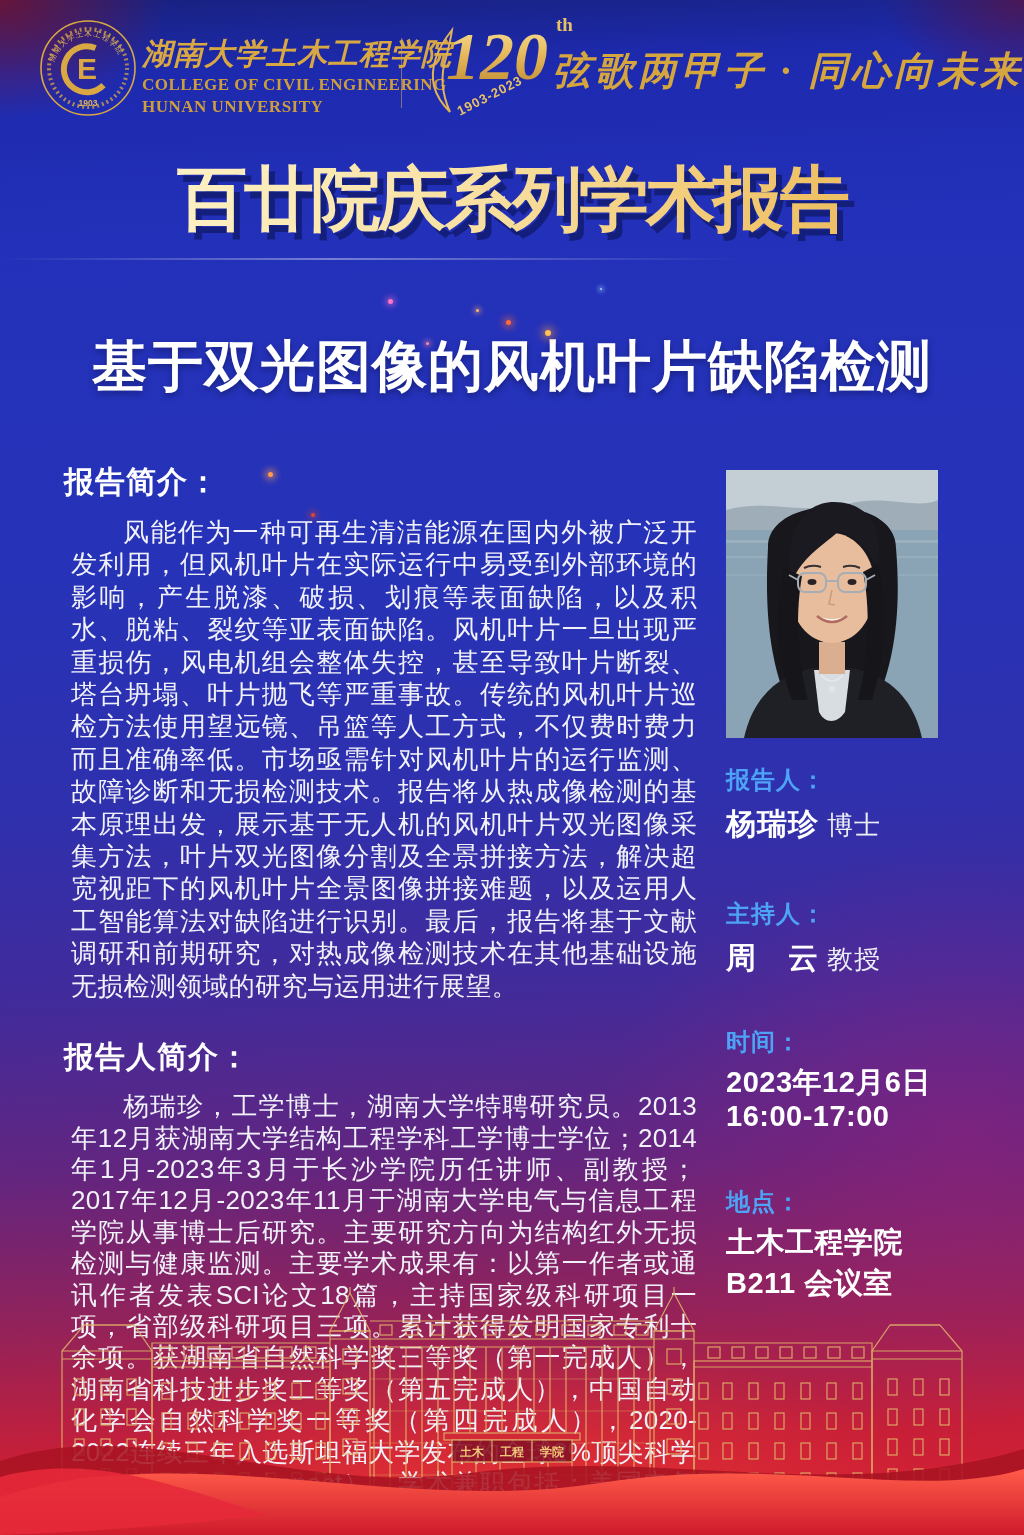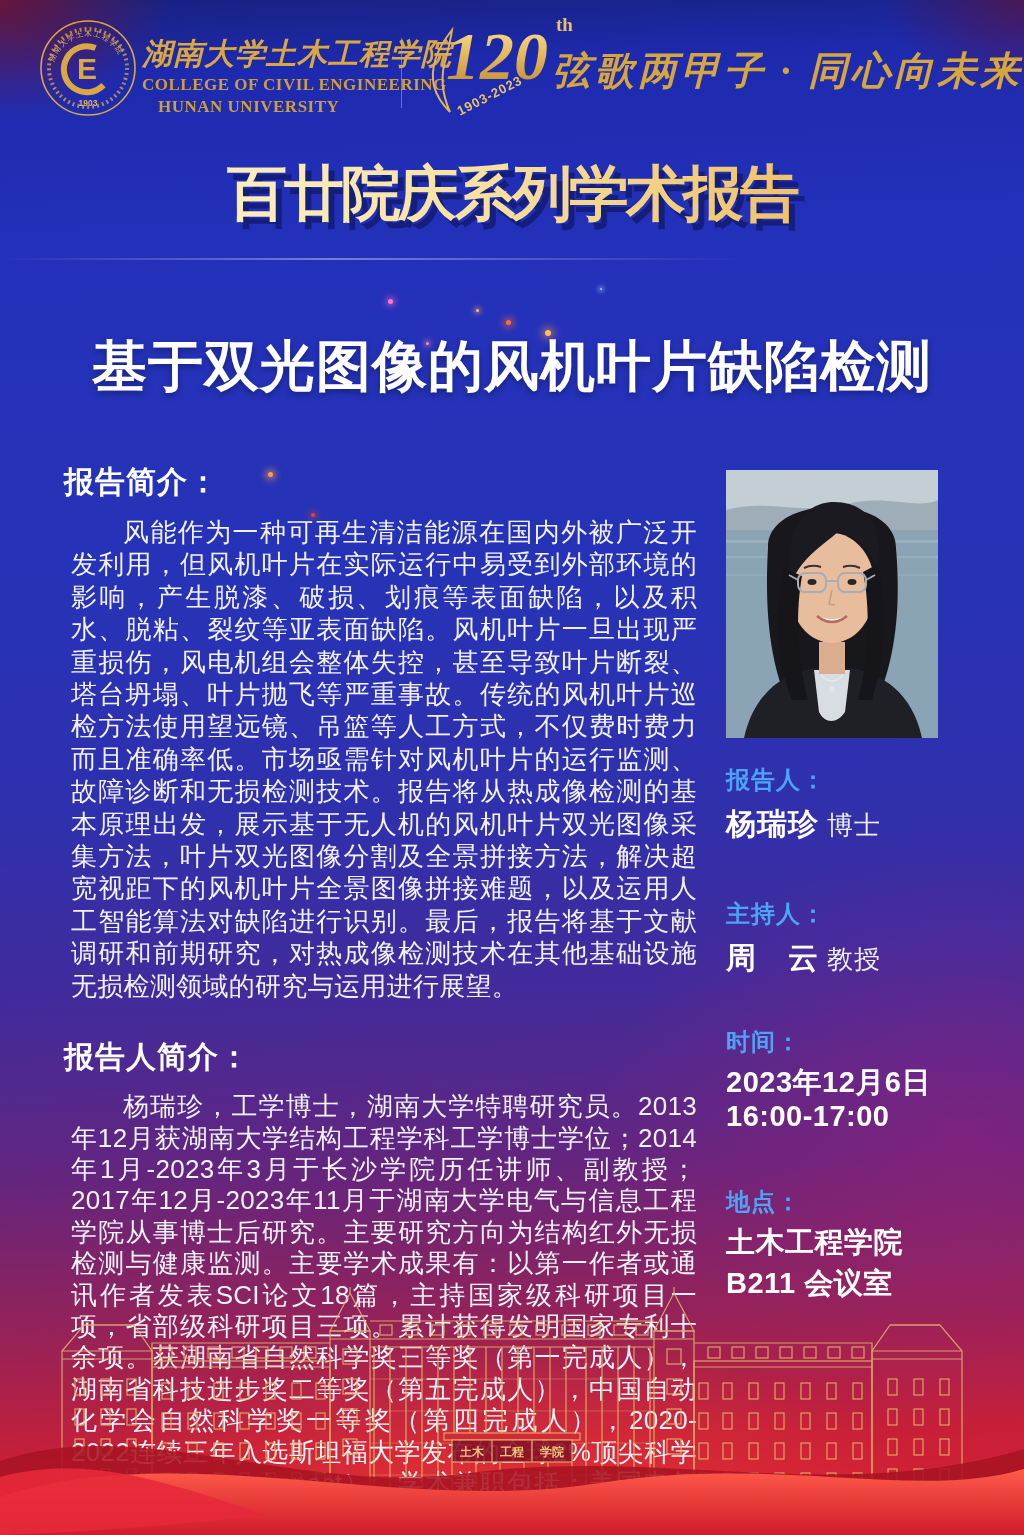--- a/index.html
+++ b/index.html
@@ -11,35 +11,35 @@
       radial-gradient(620px 260px at 50% 99%, rgba(255,72,50,.45), rgba(255,72,50,0) 70%),
       radial-gradient(520px 420px at 94% 74%, rgba(168,32,122,.38), rgba(168,32,122,0) 70%),
       linear-gradient(178deg,#18217f 0%,#1d2aae 5%,#2331ba 16%,#2633b8 36%,#2f30ad 52%,#422b9b 64%,#63257f 75%,#952258 85%,#c71f38 93%,#dc2130 100%);
   }
   
   .header{position:absolute;top:0;left:0;width:1024px;height:140px;}
   .seal{position:absolute;left:38px;top:18px;}
   .college-names{position:absolute;left:142px;top:34px;color:#d7a63e;}
   .college-zh{font-family:"Liberation Serif","DejaVu Serif",serif;font-weight:bold;font-style:italic;font-size:30px;letter-spacing:1px;color:#d9a843;}
   .college-en{font-family:"Liberation Serif","DejaVu Serif",serif;font-weight:bold;font-size:17px;letter-spacing:.5px;margin-top:0;color:#cf9e3c;}
-  .college-en2{font-family:"Liberation Serif","DejaVu Serif",serif;font-weight:bold;font-size:17px;letter-spacing:.5px;margin-top:2px;color:#cf9e3c;margin-left:16px;}
+  .college-en2{font-family:"Liberation Serif","DejaVu Serif",serif;font-weight:bold;font-size:17px;letter-spacing:.5px;margin-top:2px;color:#cf9e3c;}
   .hdr-divider{position:absolute;left:401px;top:38px;width:1px;height:70px;background:rgba(205,170,100,.55);}
   .anniv{position:absolute;left:428px;top:8px;width:160px;height:120px;}
   .anniv-num{position:absolute;left:18px;top:14px;font-family:"Liberation Serif","DejaVu Serif",serif;font-style:italic;font-weight:bold;font-size:68px;line-height:1;
     background:linear-gradient(180deg,#f7dd96 5%,#e7bc5e 45%,#c08a2e 100%);-webkit-background-clip:text;background-clip:text;color:transparent;}
   .anniv-th{position:absolute;left:128px;top:6px;font-family:"Liberation Serif","DejaVu Serif",serif;font-weight:bold;font-size:19px;color:#e7c167;}
   .anniv-years{position:absolute;left:26px;top:80px;font-size:13px;font-weight:bold;color:#e7c167;letter-spacing:1px;transform:rotate(-27deg);}
   .anniv-flame{position:absolute;left:-2px;top:16px;}
   .slogan{position:absolute;right:32px;top:44px;width:440px;text-align:center;
     font-family:"Liberation Serif","DejaVu Serif",serif;font-weight:bold;font-style:italic;
     font-size:39px;color:#d6a63e;letter-spacing:4px;white-space:nowrap;}
   
   .title-wrap{position:absolute;top:156px;left:0;width:1024px;text-align:center;height:130px;}
   .title-shadow,.title-main{position:absolute;left:0;width:100%;text-align:center;
-    font-size:60px;font-weight:bold;letter-spacing:-3px;line-height:1.25;white-space:nowrap;}
+    font-size:70px;font-weight:bold;letter-spacing:-3px;line-height:1.25;white-space:nowrap;}
   .title-shadow{color:rgba(10,16,74,.55);transform:translate(6px,7px);}
   .title-main{background:linear-gradient(100deg,#f09a6e 0%,#fdf0c2 18%,#f8e2a4 45%,#efc267 78%,#e8b255 100%);
     -webkit-background-clip:text;background-clip:text;color:transparent;}
   .streak{position:absolute;top:258px;left:0;width:740px;height:2px;
     background:linear-gradient(90deg,rgba(255,255,255,0),rgba(255,255,255,.38) 45%,rgba(255,255,255,0));}
   .subtitle{position:absolute;top:330px;left:0;width:1024px;text-align:center;color:#ffffff;
     font-size:55px;font-weight:bold;letter-spacing:1px;white-space:nowrap;text-shadow:0 3px 6px rgba(0,0,30,.35);}
   .sparkle{position:absolute;border-radius:50%;}
   
   .left-col{position:absolute;left:64px;top:462px;width:640px;color:#f3f3fa;}

